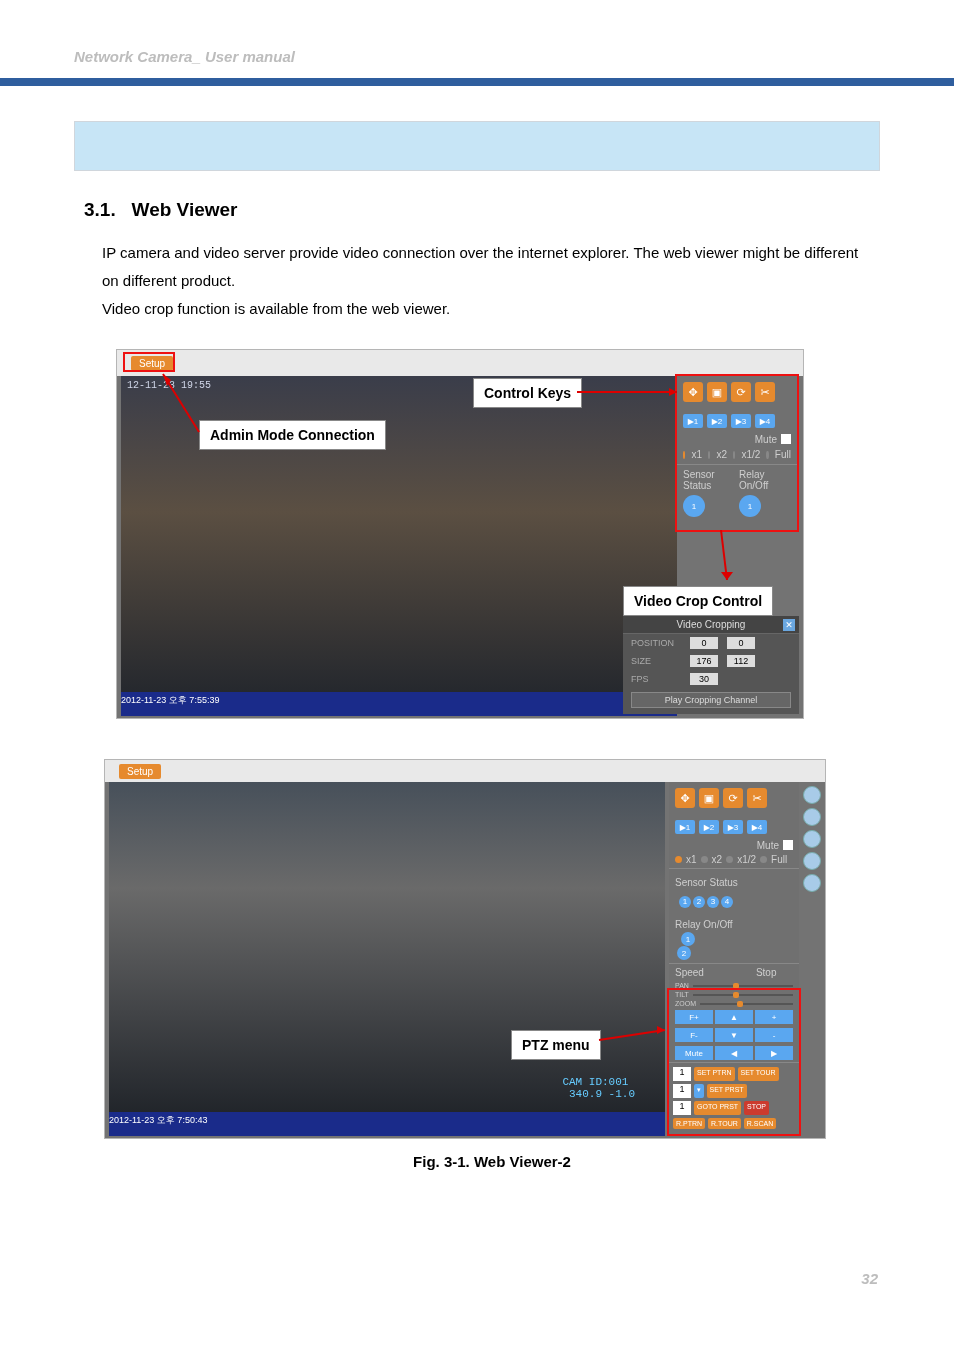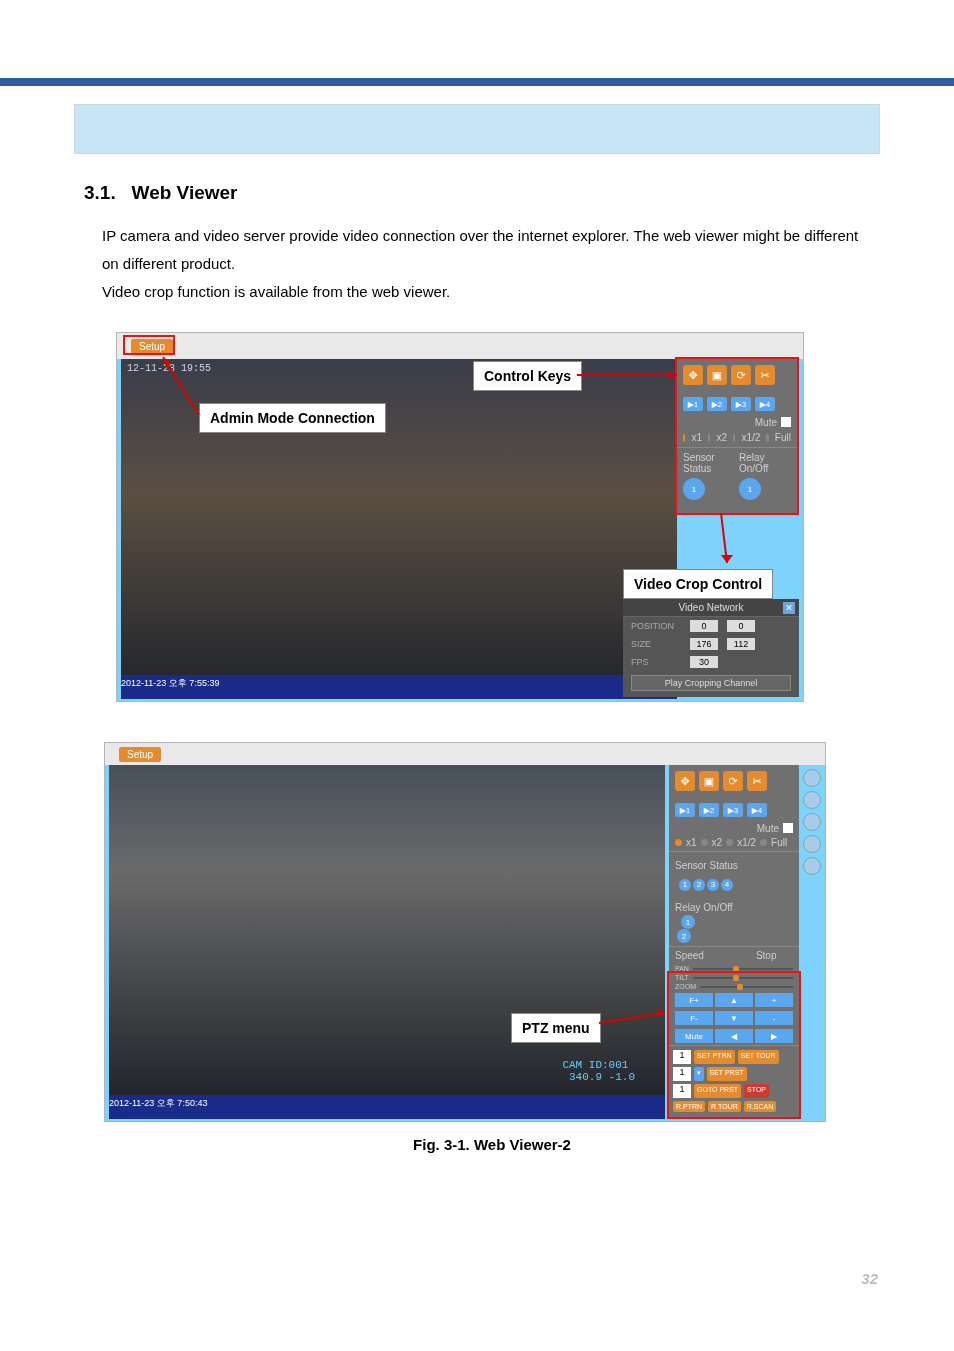--- a/index.html
+++ b/index.html
@@ -4,21 +4,21 @@
 <style>
   * { box-sizing: border-box; margin: 0; padding: 0; }
   body { width: 954px; height: 1351px; background: #fff; font-family: Arial, "Helvetica Neue", sans-serif; position: relative; color: #000; }
   .page { padding: 48px 74px 0 74px; }
   .running-header { font-style: italic; font-weight: bold; color: #bdbdbd; font-size: 15px; margin-bottom: 6px; }
   .header-divider { position: absolute; left: 0; right: 0; top: 78px; height: 8px; background: #2f5e9e; }
   .banner { margin-top: 56px; height: 50px; background: #c7e5f6; border: 1px solid #d0d6dc; }
   .section-title { font-weight: bold; font-size: 19px; margin: 28px 0 18px 10px; }
   .body-text { font-size: 15px; line-height: 28px; margin-left: 28px; margin-right: 6px; }
   .figure-wrap { margin: 26px 0 10px 42px; }
-  .figure { position: relative; background: #7dd3fc; border: 1px solid #b5b5b5; }
+  .figure { position: relative; background: #737373; border: 1px solid #b5b5b5; }
   .fig-caption { text-align: center; font-weight: bold; font-size: 15px; margin-top: 14px; }
   .setup-btn { position: absolute; font-size: 10px; color: #fff; background: #e68a2e; border-radius: 2px; padding: 2px 8px; }
   .red-box { position: absolute; border: 2px solid #e11; }
   .callout { position: absolute; background: #fff; border: 1px solid #888; padding: 6px 10px; font-weight: bold; font-size: 14px; white-space: nowrap; }
   .video-area { position: absolute; background: #2a2f3a; }
   .ctrl-panel { position: absolute; background: #707070; }
   .ctrl-panel .icon-row { display: flex; gap: 4px; padding: 6px; }
   .ctrl-icon { width: 20px; height: 20px; border-radius: 3px; display: flex; align-items: center; justify-content: center; font-size: 11px; color: #fff; }
   .ctrl-icon.or { background: #e68a2e; }
   .slot-btn { width: 20px; height: 14px; background: #5aa7f0; border-radius: 2px; font-size: 8px; color: #fff; display:flex; align-items:center; justify-content:center; }
@@ -44,20 +44,21 @@
   .fplus div { flex:1; height:14px; background:#5aa7f0; font-size:8px; color:#fff; display:flex; align-items:center; justify-content:center; }
   .side-icons { position:absolute; display:flex; flex-direction:column; gap:4px; }
   .side-icons div { width:18px; height:18px; border-radius:50%; background:#a8cbe8; border:1px solid #7aa; }
   .osd { position:absolute; color:#6cf; font-family: "Courier New", monospace; font-size: 11px; white-space: pre; }
   .osd-timestamp { position:absolute; color:#d0d6e8; font-family:"Courier New",monospace; font-size:10px; }
 </style>
 </head>
 <body>
 
 <div class="page">
+  <div class="running-header">Network Camera_ User manual</div>
   <div class="header-divider"></div>
 
   <div class="banner"></div>
 
   <div class="section-title">
     <span>3.1.</span>
     &nbsp;&nbsp;<span>Web Viewer</span>
   </div>
 
   <p class="body-text">IP camera and video server provide video connection over the internet explorer. The web viewer might be different on different product.</p>
@@ -110,21 +111,21 @@
           <div style="flex:1;">
             <div class="panel-label">Relay On/Off</div>
             <div class="slot-btn" style="width:22px;height:22px;border-radius:50%;margin-top:4px;">1</div>
           </div>
         </div>
       </div>
       <div class="red-box" style="right:4px; top:24px; width:124px; height:158px;"></div>
 
       <div class="crop-panel" style="right:4px; bottom:4px; width:176px;">
         <div class="crop-title">
-          <span>Video Network</span>
+          <span>Video Cropping</span>
           <span class="crop-close">✕</span>
         </div>
         <div class="crop-row">
           <span class="lbl">POSITION</span>
           <span class="val">0</span>
           <span class="val">0</span>
         </div>
         <div class="crop-row">
           <span class="lbl">SIZE</span>
           <span class="val">176</span>

